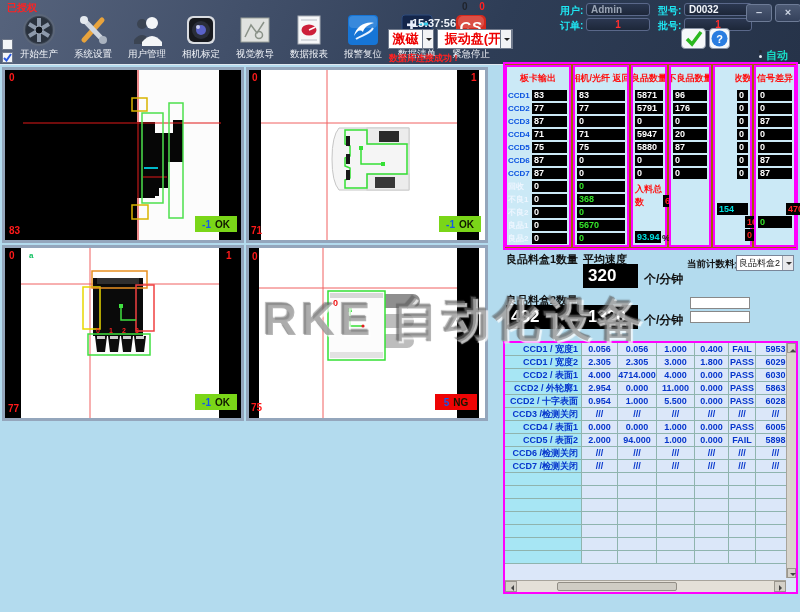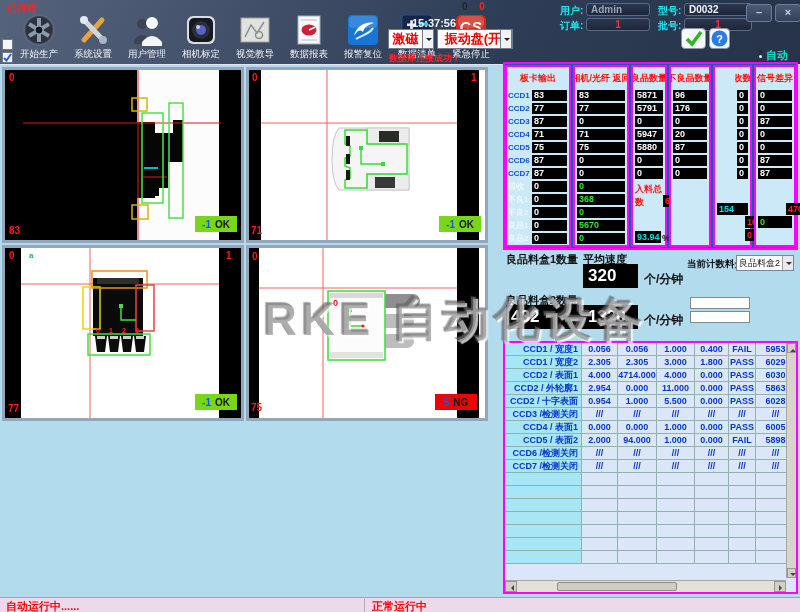--- a/index.html
+++ b/index.html
@@ -48,21 +48,21 @@
   .cam-mark { position:absolute; color:#10c060; font-size:8px; font-weight:bold; z-index:5; }
   .badge { position:absolute; width:42px; height:16px; display:flex; align-items:center; justify-content:center;
     gap:4px; font-size:10px; font-weight:bold; z-index:5; }
   .badge.ok { background:#7ad618; } .badge.ng { background:#ee0404; }
   .badge .bnum { color:#1658e8; } .badge .btxt { color:#101800; }
   .leg-digit { position:absolute; color:#ff2222; font-size:7px; font-weight:bold; z-index:5; }
   .inner-zero { position:absolute; color:#ee1111; font-size:9px; font-weight:bold; z-index:5; }
 
   
   .datapanel { position:absolute; left:503px; top:62px; width:295px; height:188px;
-    border:2px solid #ff00ff; background:#0369a1; }
+    border:2px solid #ff00ff; background:#a16207; }
   .p-check { position:absolute; left:1px; top:1px; width:11px; height:11px; background:#eef1f4; border:1px solid #8a919c; }
   .pcol { position:absolute; top:1px; height:182px; border:2px solid #ff00ff; background:#cbe9f6; }
   .phead { height:22px; display:flex; align-items:center; justify-content:center;
     color:#ff1010; font-weight:bold; font-size:9px; white-space:nowrap; overflow:hidden; }
   .prow { height:13px; display:flex; align-items:center; }
   .plabel { width:23px; font-size:8px; font-weight:bold; padding-left:1px; white-space:nowrap; }
   .lb { color:#0a52e0; } .lw { color:#eef6ff; }
   .pval { flex:1; margin:0 2px; background:#000; height:11px; line-height:11px;
     padding-left:2px; color:#fff; font-size:9px; font-weight:bold; }
   .cg { color:#35e42a !important; } .cr { color:#ff2222 !important;margin-left:28px; } .cc { color:#00e0e0 !important; }
@@ -821,19 +821,14 @@
           <div class="thumb"></div>
         </div>
       <div class="sbtn">
           <span class="tri" style="left:3.5px;top:2.5px;border-left-color:#444;"></span>
         </div>
     </div>
   </div>
 
   <div class="watermark">RKE 自动化设备</div>
 
-  <div class="statusbar">
-    <span class="st" style="left:6px;">自动运行中......</span>
-    <span class="sdivider" style="left:364px;"></span>
-    <span class="st" style="left:372px;">正常运行中</span>
-  </div>
 
 </div>
 
 </body></html>

